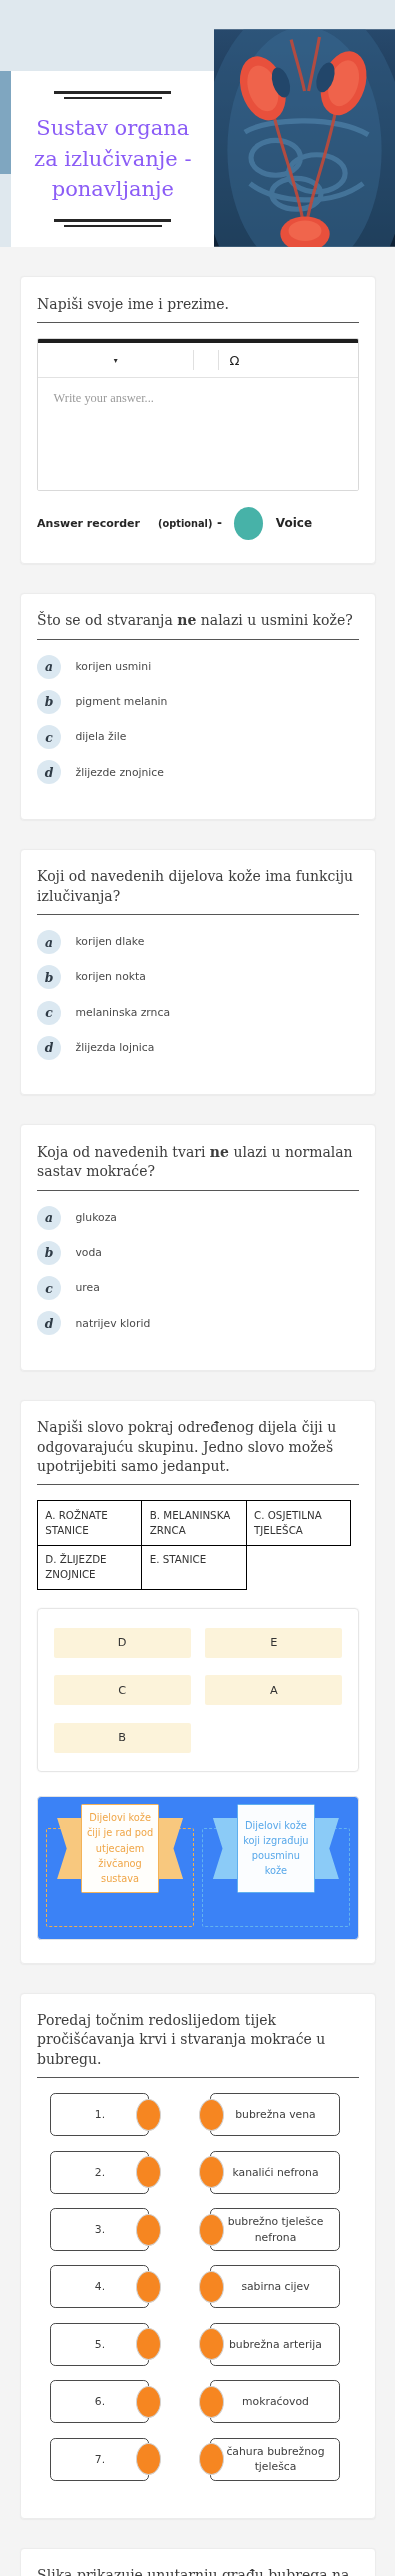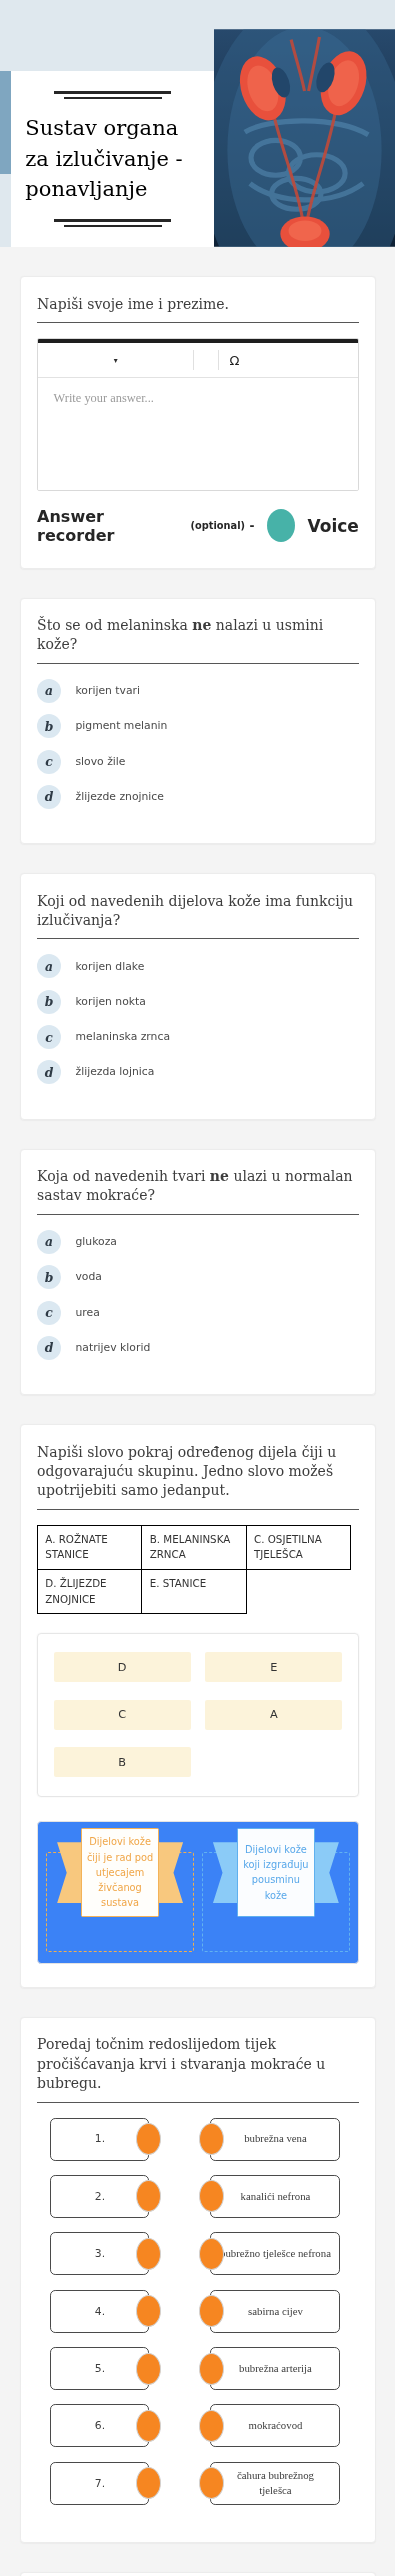--- a/index.html
+++ b/index.html
@@ -8,21 +8,21 @@
 
   
   .hero{position:relative;height:247px;background:#dfe8ee;overflow:hidden;}
   .hero-stripe{position:absolute;left:0;top:71px;width:11.3px;height:103px;background:#7fa6c0;}
   .hero-card{position:absolute;left:11.3px;top:71px;width:203px;height:176px;background:#fff;
              display:flex;flex-direction:column;align-items:center;justify-content:center;}
   .rule{background:#262626;}
   .rule.r1{width:117px;height:3.1px;margin-bottom:3.6px;}
   .rule.r2{width:98px;height:2.1px;}
   .hero-title{font-family:"DejaVu Serif","Liberation Serif",serif;font-weight:400;font-size:21px;
-              line-height:1.45;color:#000000;width:175px;margin:14px 0;}
+              line-height:1.45;color:#8b5cf6;text-align:center;width:175px;margin:14px 0;}
   .hero-photo{position:absolute;left:214px;top:29px;width:181px;height:218px;}
   .hero-photo svg{display:block;}
 
   
   .qcard{background:#fff;margin:29px 19.6px 0;border:0.5px solid #ececec;border-radius:4.1px;
          padding:17.5px 16.5px 23px;box-shadow:0 0.5px 1.5px rgba(0,0,0,.04);}
   .qtitle{font-family:"DejaVu Serif","Liberation Serif",serif;font-weight:400;font-size:14px;
           color:#3d3d3d;margin:0 0 8.2px;line-height:1.38;}
   .qtitle strong{font-weight:700;}
   .qrule{height:0.5px;background:#565656;margin-bottom:15.5px;}
@@ -44,25 +44,25 @@
   .tb-gap{width:24px;height:100%;}
   .tb-omega{background:none;border:none;font-size:13px;color:#1f1f1f;padding:0 0 0 11.3px;cursor:pointer;
             font-family:"DejaVu Sans",sans-serif;}
   .editor-area{display:block;width:100%;height:112px;border:none;outline:none;resize:none;
                padding:13.4px 15.5px;font-size:12.4px;font-family:Liberation Serif, serif;
                color:#454545;box-sizing:border-box;background:#fff;}
   .editor-area::placeholder{color:#9b9b9b;}
 
   
   .recorder{display:flex;align-items:center;margin-top:15.5px;}
-  .rec-label{font-size:16px;font-weight:700;color:#262626;}
-  .rec-opt{font-size:9.8px;font-weight:700;color:#262626;margin-left:11px;}
+  .rec-label{font-size:11px;font-weight:700;color:#262626;}
+  .rec-opt{font-size:9.8px;font-weight:700;color:#262626;margin-left:18px;}
   .rec-dash{font-size:12px;font-weight:700;color:#262626;margin-left:4.6px;}
   .rec-btn{width:29px;height:33px;border-radius:50%;background:#47b2a8;border:none;margin:0 12.4px;cursor:pointer;}
-  .rec-voice{font-size:17px;font-weight:700;color:#262626;}
+  .rec-voice{font-size:12px;font-weight:700;color:#262626;}
 
   
   .letter-table{border-collapse:collapse;margin:1px 0 18.5px;}
   .letter-table td{border:1px solid #000;font-size:10.3px;color:#333;padding:6.2px 7.2px;width:89px;
                    vertical-align:top;line-height:1.5;margin-left:9px;}
   .letter-table td.nocell{border:none;}
 
   
   .chips-card{border:0.5px solid #e6e6e6;border-radius:4.1px;padding:18.5px 15.5px;display:grid;
               grid-template-columns:1fr 1fr;gap:17.5px 14.4px;margin-bottom:24px;box-shadow:0 0 2.1px rgba(0,0,0,.06);}
@@ -86,21 +86,21 @@
               text-align:center;font-size:9.8px;line-height:1.55;padding:4.1px;box-sizing:border-box;}
   .zone.orange .ribbon-box{border-color:#f3b258;color:#f0a648;background:#fffefb;}
   .zone.blue .ribbon-box{border-color:#5fb0ee;color:#58a8ea;background:#fbfdff;}
 
   
   .pair-row{display:flex;align-items:center;margin-bottom:14.4px;}
   .pbox{position:relative;border:1px solid #4a4a4a;border-radius:5.2px;display:flex;align-items:center;
         justify-content:center;font-size:10.8px;color:#3d3d3d;text-align:center;box-sizing:border-box;
         background:#fff;min-height:43px;padding:5.2px 8.2px;line-height:1.4;}
   .slot-box{width:99px;margin-left:13.4px;}
-  .item-box{width:130px;margin-left:61px;font-family:Liberation Serif, serif;}
+  .item-box{width:130px;margin-left:61px;}
   .dot{position:absolute;width:23px;height:30px;background:#f68621;border:1px solid #d2d2d2;
        border-radius:50%;top:50%;transform:translateY(-50%);cursor:pointer;}
   .dot-right{right:-12.4px;}
   .dot-left{left:-12.4px;}
 </style>
 </head>
 <body>
 
 <div class="page">
 
@@ -172,33 +172,33 @@
     <div class="recorder">
       <span class="rec-label">Answer recorder</span>
       <span class="rec-opt">(optional)</span>
       <span class="rec-dash">-</span>
       <button class="rec-btn"></button>
       <span class="rec-voice">Voice</span>
     </div>
   </section>
 
   <section class="qcard">
-    <h2 class="qtitle"><span>Što se od melaninska </span><strong>ne</strong><span> nalazi u usmini kože?</span></h2>
+    <h2 class="qtitle"><span>Što se od stvaranja </span><strong>ne</strong><span> nalazi u usmini kože?</span></h2>
     <div class="qrule"></div>
     <div class="opt">
         <span class="opt-letter">a</span>
-        <span class="opt-text">korijen tvari</span>
+        <span class="opt-text">korijen usmini</span>
       </div>
     <div class="opt">
         <span class="opt-letter">b</span>
         <span class="opt-text">pigment melanin</span>
       </div>
     <div class="opt">
         <span class="opt-letter">c</span>
-        <span class="opt-text">slovo žile</span>
+        <span class="opt-text">dijela žile</span>
       </div>
     <div class="opt">
         <span class="opt-letter">d</span>
         <span class="opt-text">žlijezde znojnice</span>
       </div>
   </section>
 
   <section class="qcard">
     <h2 class="qtitle">Koji od navedenih dijelova kože ima funkciju izlučivanja?</h2>
     <div class="qrule"></div>

